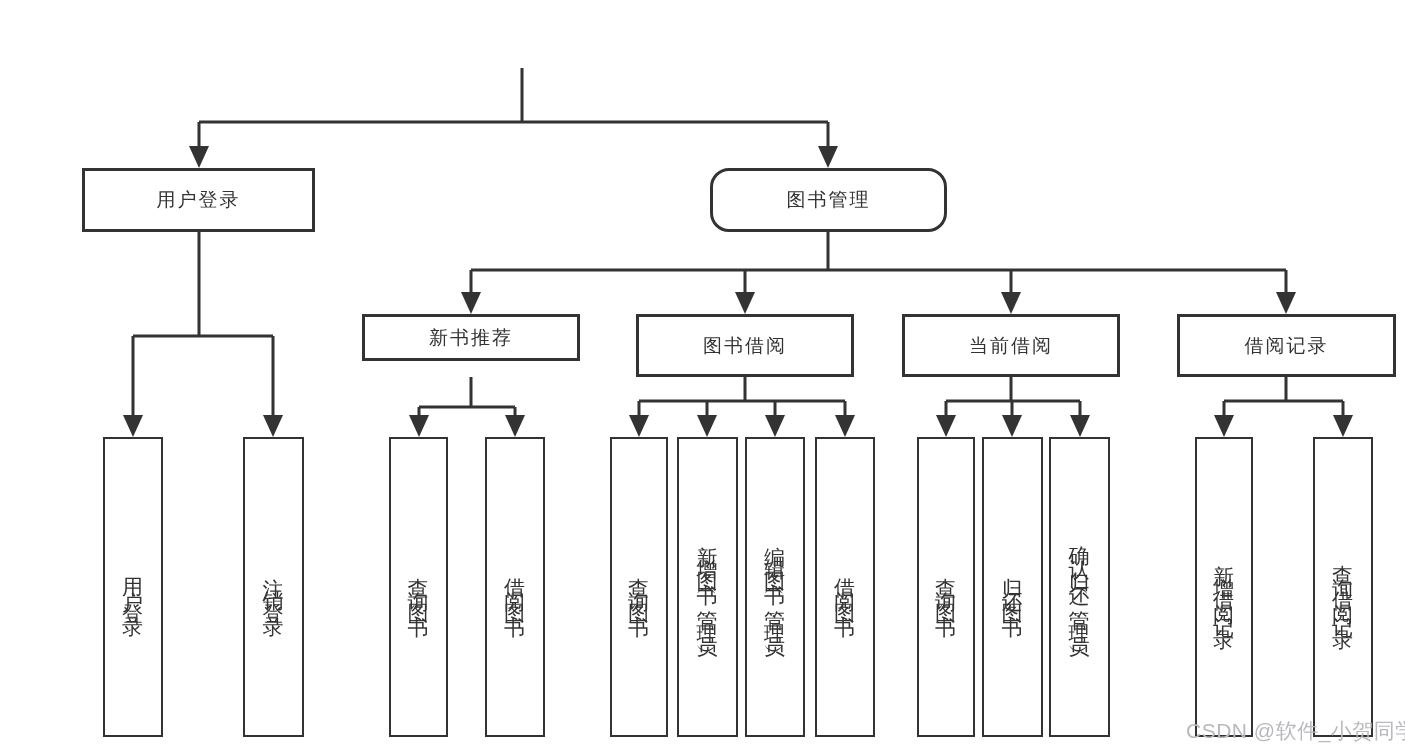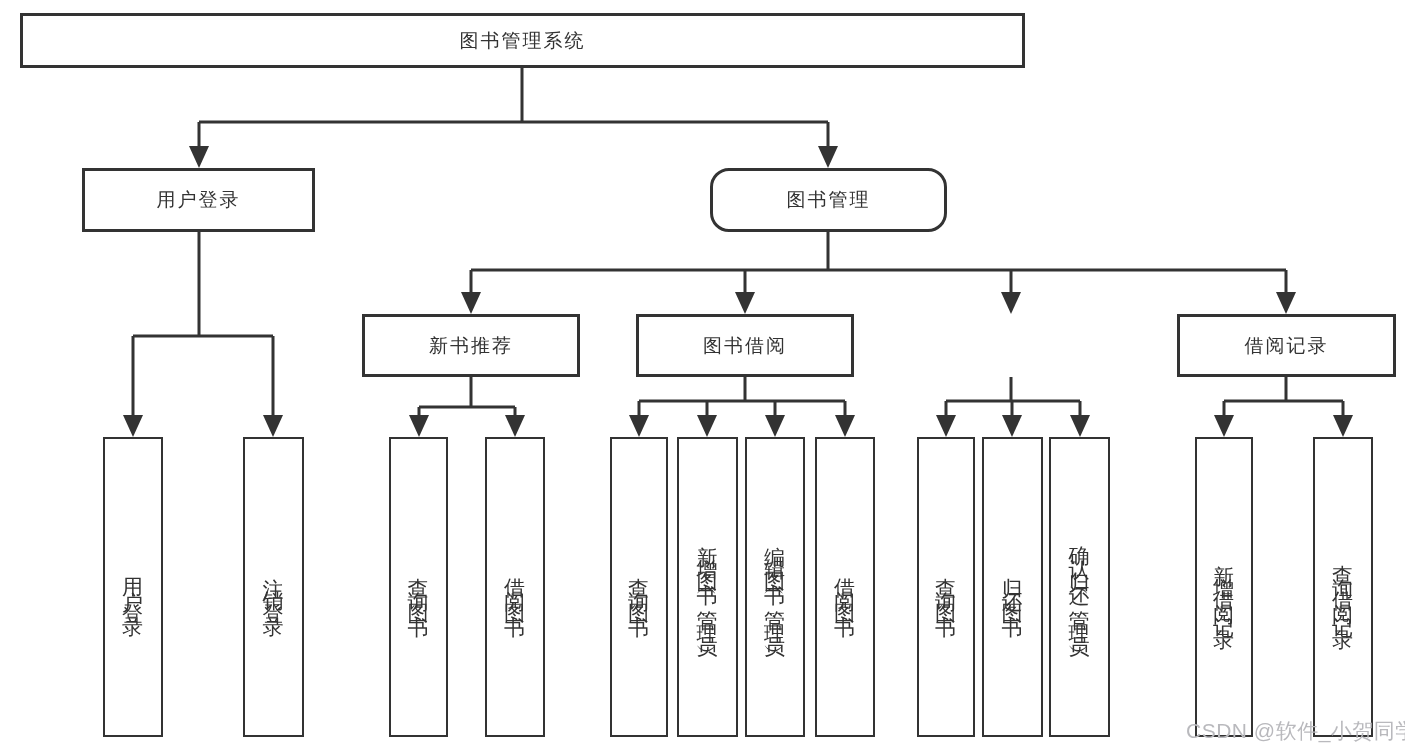--- a/index.html
+++ b/index.html
@@ -104,36 +104,36 @@
     <path class="ln" d="M1011,377 V401 M946,401 H1080 M946,401 V419 M1012,401 V419 M1080,401 V419"></path>
     <polygon class="ar" points="936,415 956,415 946,437"></polygon>
     <polygon class="ar" points="1002,415 1022,415 1012,437"></polygon>
     <polygon class="ar" points="1070,415 1090,415 1080,437"></polygon>
 
     <path class="ln" d="M1286,377 V401 M1224,401 H1343 M1224,401 V419 M1343,401 V419"></path>
     <polygon class="ar" points="1214,415 1234,415 1224,437"></polygon>
     <polygon class="ar" points="1333,415 1353,415 1343,437"></polygon>
   </svg>
 
-  <div class="hbox" style="left:20px; top:13px; width:1005px; height:55px;">
-    <span>图书管理系统</span>
-  </div>
 
   <div class="hbox" style="left:82px; top:168px; width:233px; height:64px;">
     <span>用户登录</span>
   </div>
   <div class="hbox" style="left:710px; top:168px; width:237px; height:64px;border-radius:19px;">
     <span>图书管理</span>
   </div>
 
-  <div class="hbox" style="left:362px; top:314px; width:218px; height:63px;">
+  <div class="hbox" style="left:362px; top:314px; width:218px; height:47px;">
     <span>新书推荐</span>
   </div>
   <div class="hbox" style="left:636px; top:314px; width:218px; height:63px;text-align:right;">
     <span>图书借阅</span>
+  </div>
+  <div class="hbox" style="left:902px; top:314px; width:218px; height:63px;">
+    <span>当前借阅</span>
   </div>
   <div class="hbox" style="left:1177px; top:314px; width:219px; height:63px;">
     <span>借阅记录</span>
   </div>
 
   <div class="vbox" style="left:103px; width:60px;">
     <span class="vtext">用户登录</span>
   </div>
   <div class="vbox" style="left:243px; width:61px;">
     <span class="vtext">注销登录</span>

